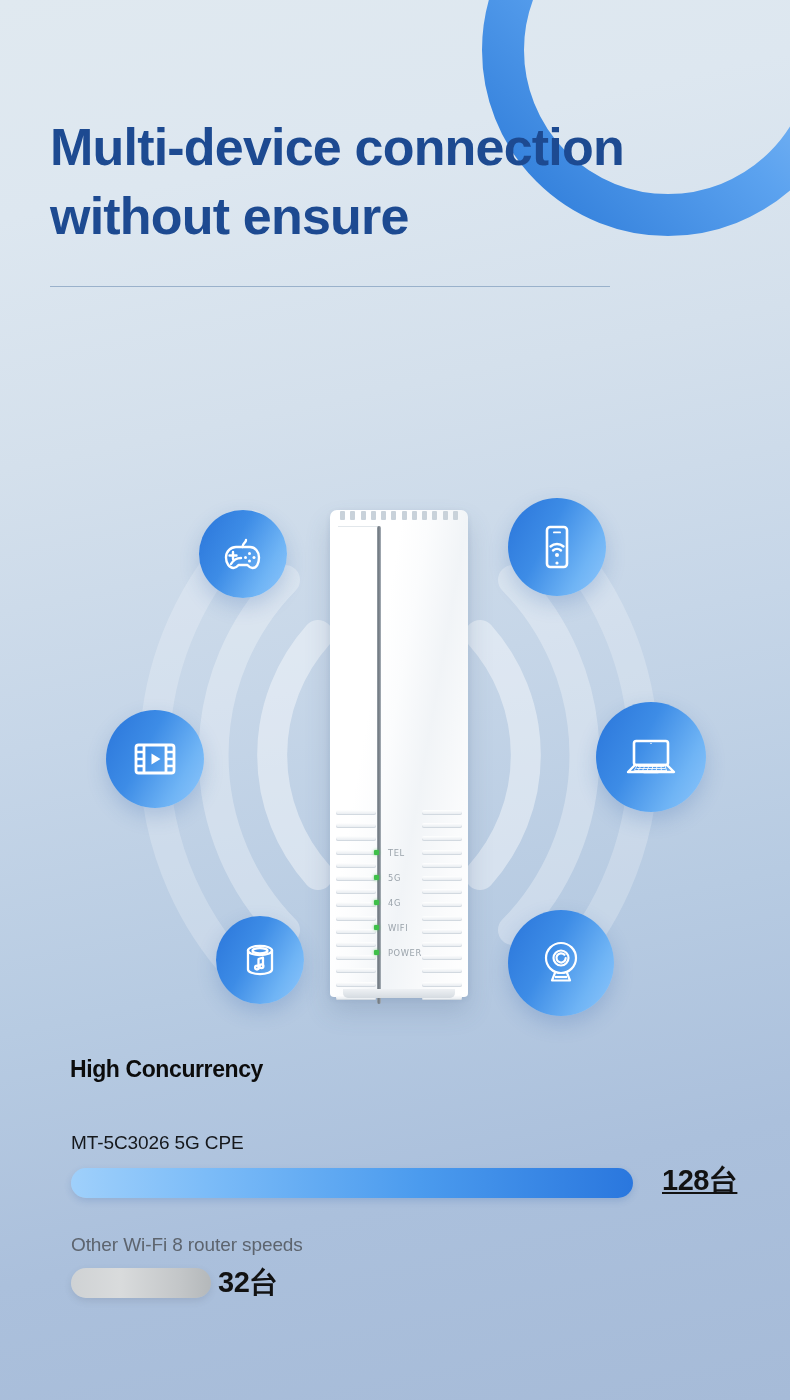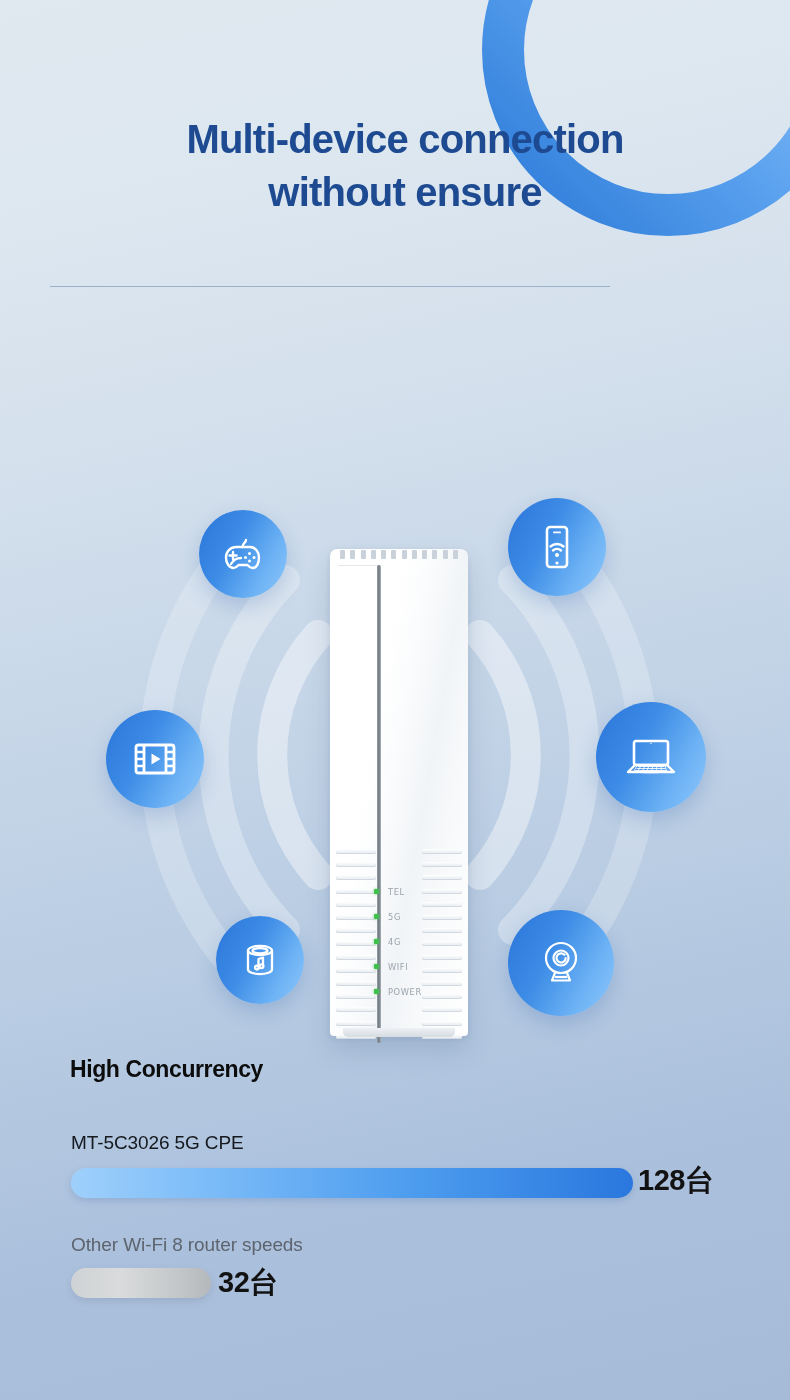--- a/index.html
+++ b/index.html
@@ -38,25 +38,24 @@
   }
   .ring-wrap svg { display: block; width: 100%; height: 100%; }
 
   
   .headline {
     position: absolute;
     left: 50px;
     top: 113px;
     width: 710px;
     color: #1d4a91;
-    font-size: 40px;
+    font-size: 52px;
     line-height: 1.32;
     font-weight: 800;
     letter-spacing: -0.8px;
-    text-align: center;
   }
   .divider {
     position: absolute;
     left: 50px;
     top: 286px;
     width: 560px;
     height: 1px;
     background: #8ea8c4;
     opacity: .85;
   }
@@ -93,21 +92,20 @@
   .router-body {
     position: absolute;
     left: 0; top: 10px;
     width: 138px; height: 487px;
     border-radius: 7px 7px 4px 4px;
     background: linear-gradient(100deg,
       #ffffff 0%, #ffffff 33%, #fbfcfd 45%,
       #f1f4f7 62%, #fafbfc 82%, #ffffff 100%);
     box-shadow: 0 14px 26px rgba(70,95,130,.20),
                 0 2px 6px rgba(70,95,130,.12);
-    margin-top: 39px;
   }
   .router-top-vents {
     position: absolute;
     left: 10px; top: 1px;
     width: 118px; height: 9px;
     display: flex;
     justify-content: space-between;
   }
   .router-top-vents i {
     display: block;
@@ -231,21 +229,21 @@
     box-shadow: 0 3px 7px rgba(80,90,105,.16);
   }
   .bar-value {
     position: absolute;
     font-size: 29px;
     font-weight: 800;
     color: #121212;
     letter-spacing: -0.5px;
     line-height: 1;
   }
-  .bar-value.primary   { left: 638px; top: 1166px; }
+  .bar-value.primary   { left: 662px; top: 1166px; text-decoration: underline; }
   .bar-value.secondary { left: 218px; top: 1268px; }
 </style>
 </head>
 <body>
 
 <div id="page">
 
   <div class="ring-wrap">
     <svg viewBox="0 0 400 400" aria-hidden="true">
       <defs>

